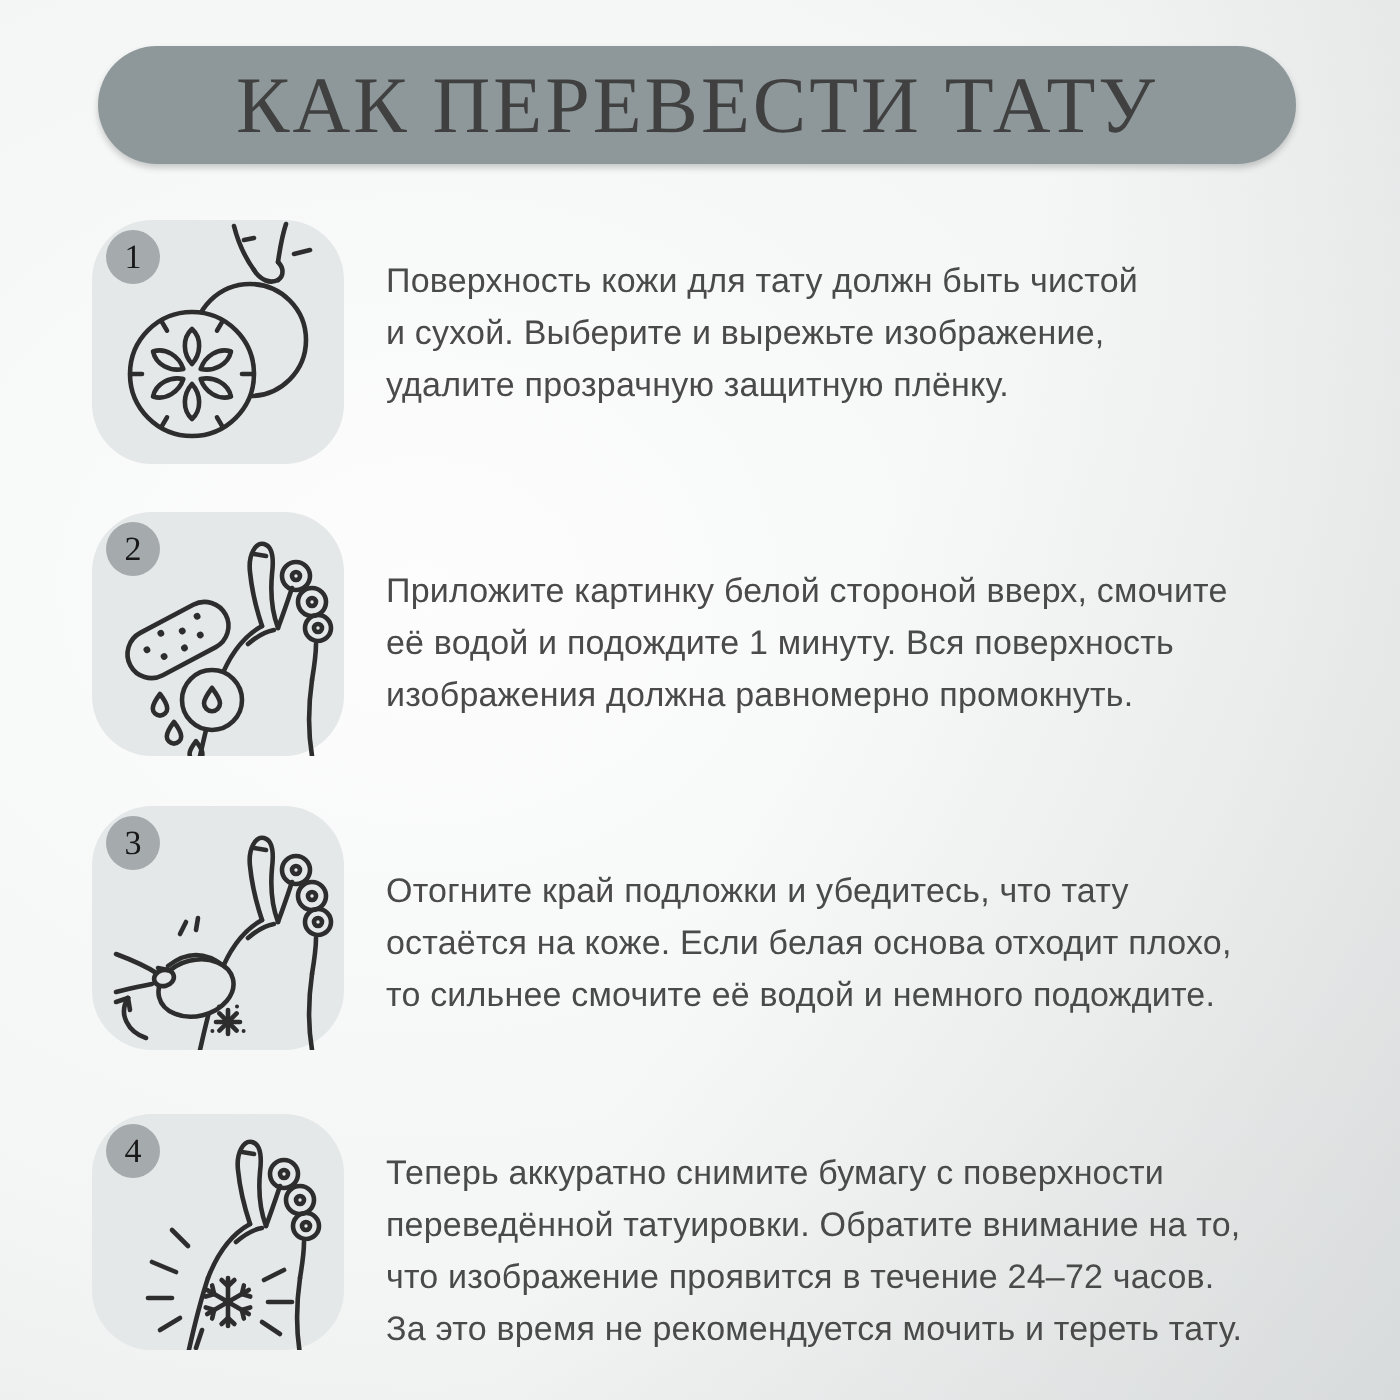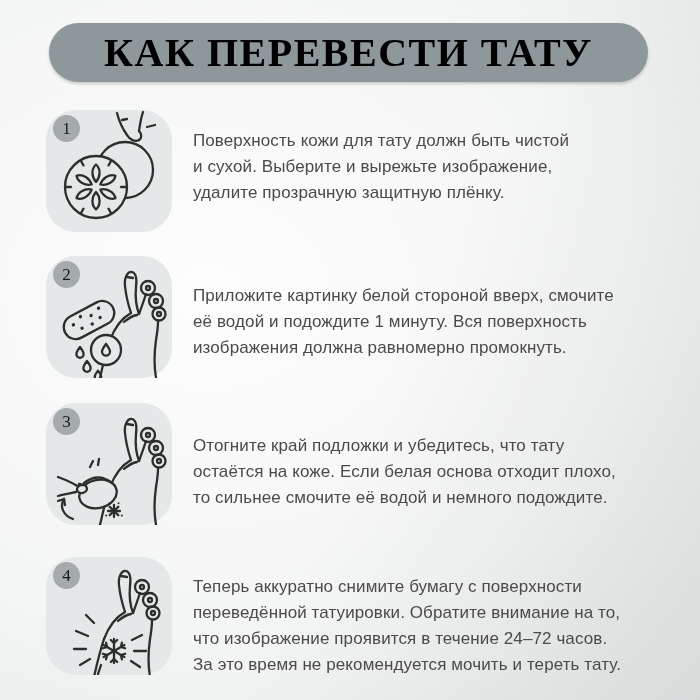--- a/index.html
+++ b/index.html
@@ -10,22 +10,22 @@
       linear-gradient(115deg, rgba(255,255,255,0) 55%, rgba(176,181,181,0.28) 100%),
       radial-gradient(150% 120% at 30% 42%, #fdfdfd 0%, #f4f5f5 40%, #e7e9e9 68%, #d8dada 90%, #cfd1d1 100%);
   }
   .banner{
     position:absolute;left:49px;top:23px;width:599px;height:59px;
     background:#8e989a;border-radius:30px;
     display:flex;align-items:center;justify-content:center;
     box-shadow:0 2px 3px rgba(60,65,65,0.25);
   }
   .banner h1{
-    margin:0;font-family:"Liberation Serif","DejaVu Serif",serif;font-weight:bold;
-    font-size:40px;letter-spacing:1.5px;color:#000000;white-space:nowrap;
+    margin:0;font-family:"Liberation Serif","DejaVu Serif",serif;font-weight:normal;
+    font-size:40px;letter-spacing:1.5px;color:#404040;white-space:nowrap;
   }
   .card{
     position:absolute;left:46px;width:126px;height:122px;
     background:#e4e8e9;border-radius:30px;
   }
   .card svg{position:absolute;left:0;top:0;}
   .badge{
     position:absolute;left:7px;top:5px;width:27px;height:27px;border-radius:50%;
     background:#a5abad;display:flex;align-items:center;justify-content:center;
     font-family:"Liberation Serif","DejaVu Serif",serif;font-size:17px;color:#181818;

